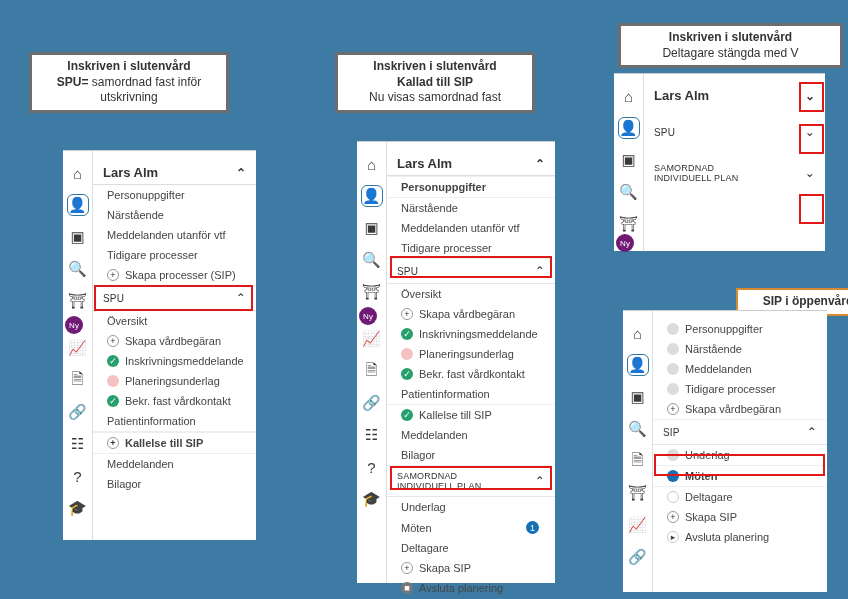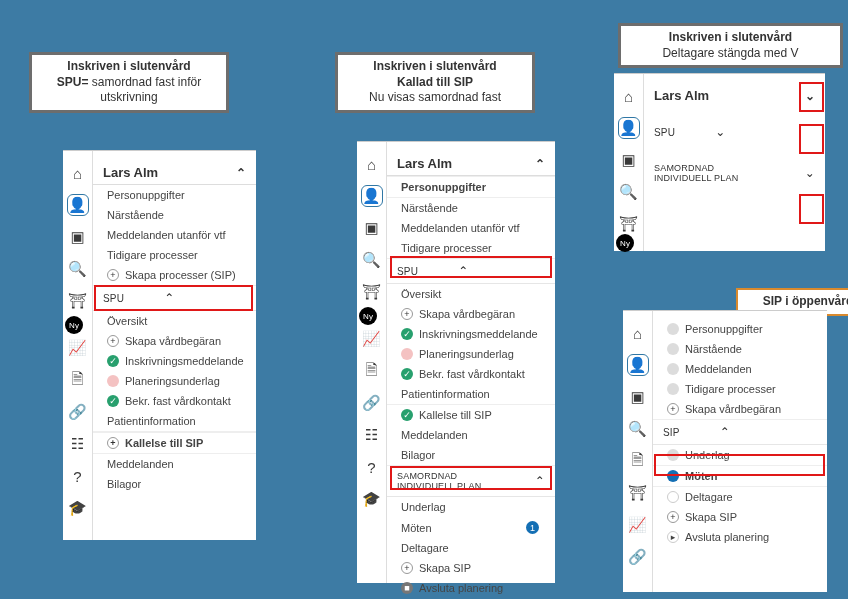--- a/index.html
+++ b/index.html
@@ -48,21 +48,21 @@
     display: flex;
     align-items: center;
     justify-content: center;
     border-radius: 4px;
   }
   .iconbar .ibtn.sel {
     border: 1px solid #3077a5;
     border-radius: 6px;
   }
   .iconbar .ny-badge {
-    background: #000000;
+    background: #701a75;
     color: #fff;
     font-size: 8px;
     width: 18px;
     height: 18px;
     border-radius: 50%;
     display: flex;
     align-items: center;
     justify-content: center;
     position: absolute;
     left: 2px;
@@ -76,21 +76,21 @@
     justify-content: space-between;
     align-items: center;
     padding: 6px 10px 4px 10px;
     font-weight: bold;
     font-size: 13px;
     border-bottom: 1px solid #ddd;
   }
   .chev { font-size: 12px; color: #333; }
   .sect {
     display: flex;
-    justify-content: flex-start;
+    justify-content: space-between;
     align-items: center;
     padding: 5px 10px;
     font-size: 10px;
     border-bottom: 1px solid #e6e6e6;
     text-transform: uppercase;
     letter-spacing: 0.2px;
     gap: 40px;
   }
   .item {
     padding: 4px 10px 4px 14px;

